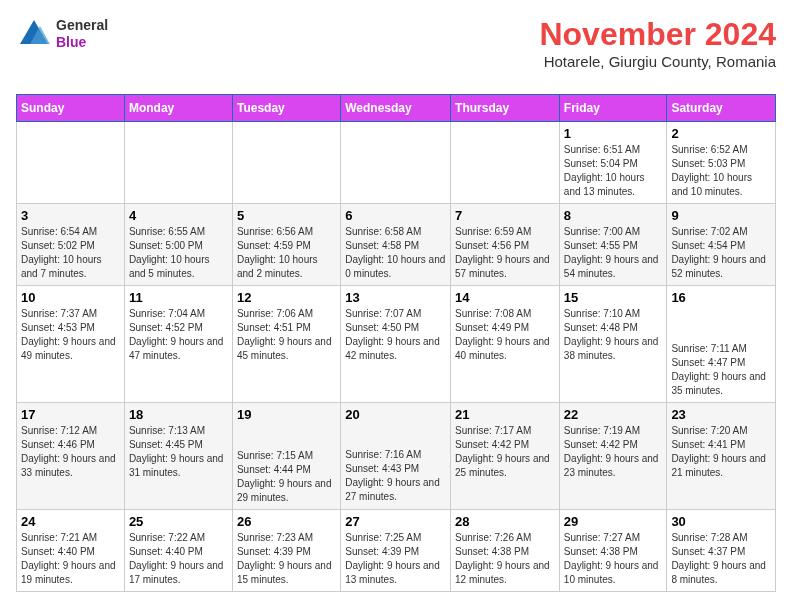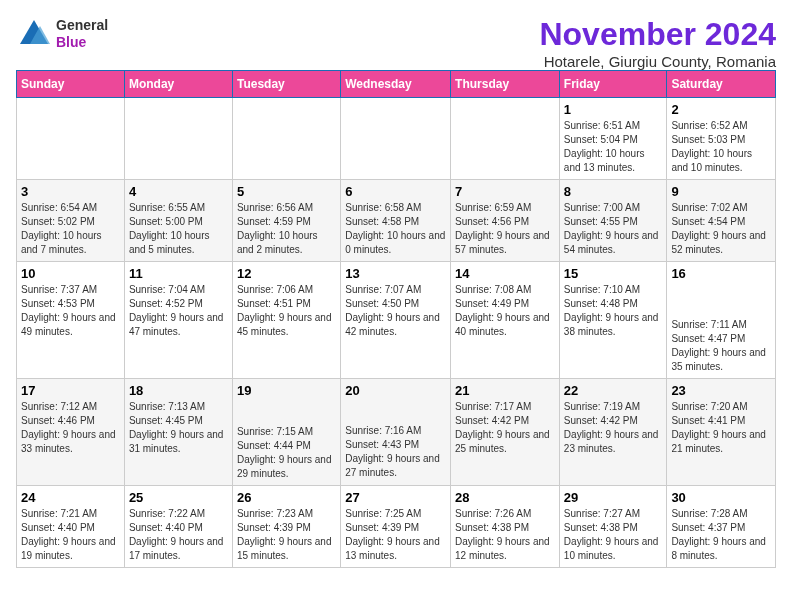--- a/index.html
+++ b/index.html
@@ -7,21 +7,21 @@
       font-family: Arial, sans-serif;
       background: #fff;
       width: 792px;
       min-height: 612px;
       padding: 16px;
     }
     .header-area {
       display: flex;
       justify-content: space-between;
       align-items: flex-start;
-      margin-bottom: 0;
+      margin-bottom: 24px;
     }
     .logo {
       display: flex;
       align-items: center;
       gap: 4px;
     }
     .logo-text {
       font-size: 14px;
       font-weight: bold;
       line-height: 1.2;
@@ -31,33 +31,33 @@
     .logo-icon {
       width: 36px;
       height: 36px;
     }
     .title-area {
       text-align: right;
     }
     .month-title {
       font-size: 32px;
       font-weight: bold;
-      color: #6d28d9;
+      color: #ef4444;
     }
     .subtitle {
       font-size: 15px;
       color: #333;
     }
     .calendar {
       width: 100%;
       border-collapse: collapse;
       font-size: 11px;
     }
     .calendar th {
-      background-color: #ec4899;
+      background-color: #d946ef;
       color: white;
       padding: 6px 4px;
       text-align: left;
       font-size: 12px;
       font-weight: bold;
       border: 1px solid #1a6db5;
     }
     .calendar td {
       border: 1px solid #ccc;
       vertical-align: top;

